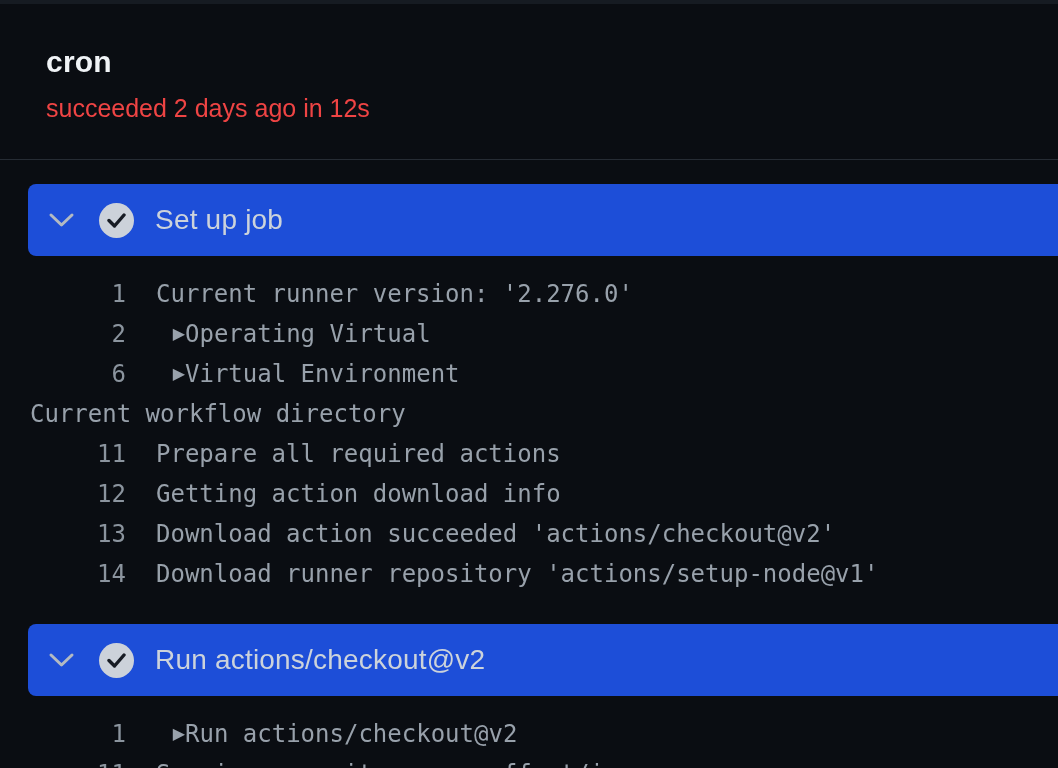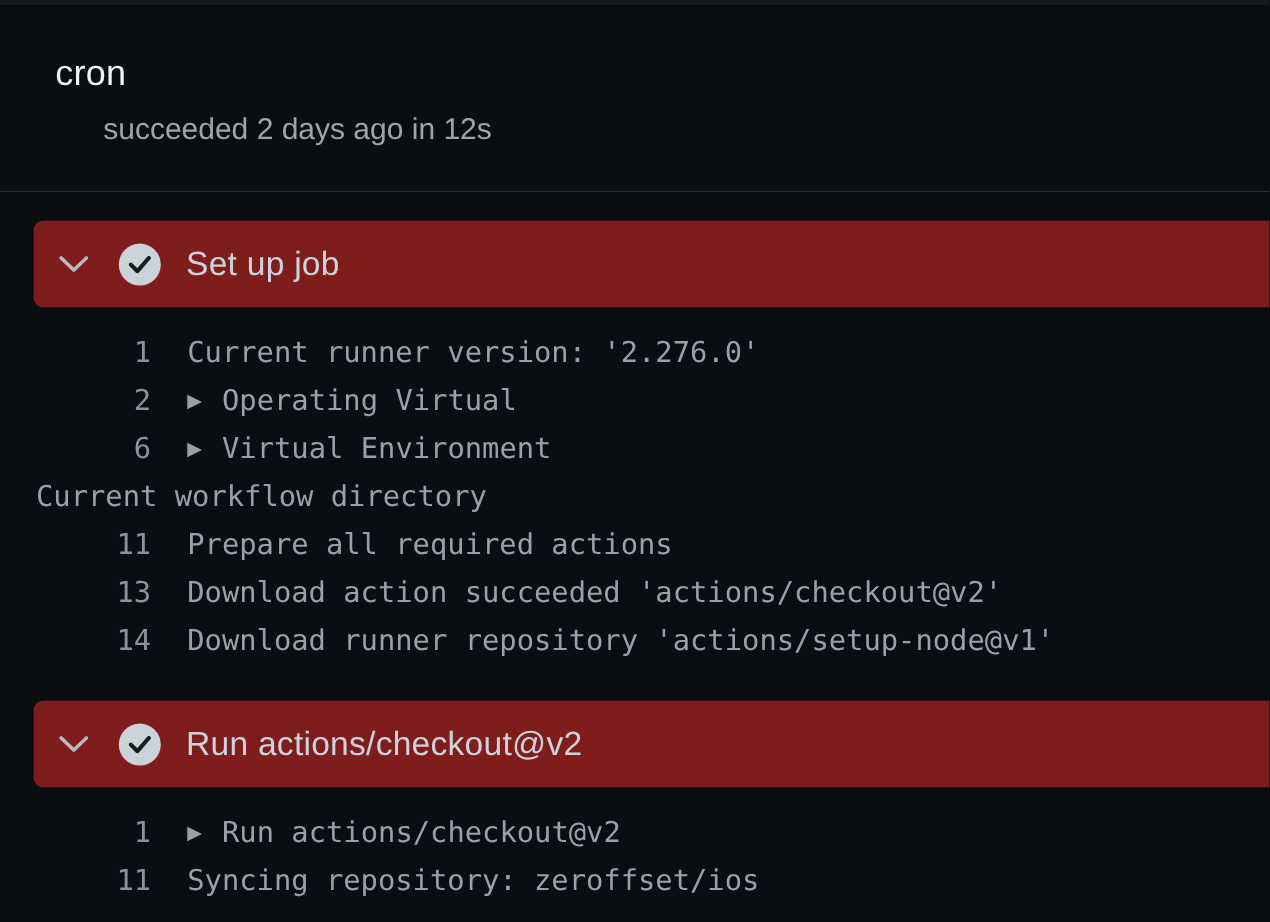--- a/index.html
+++ b/index.html
@@ -10,39 +10,39 @@
     position:relative;
   }
   .top-strip{
     height:4px; width:100%;
     background:#161b22;
   }
   .page-header{
     padding:40px 46px 0 46px;
   }
   .job-title{
-    font-size:30px; font-weight:400; color:#f0f3f6;
+    font-size:30px; font-weight:700; color:#f0f3f6;
     line-height:36px; letter-spacing:.2px;
   }
   .job-status{
     margin-top:13px;
-    font-size:25px; color:#a3a3a3; line-height:30px;margin-left:40px;
+    font-size:25px; color:#ef4444; line-height:30px;
   }
   .divider{
     margin-top:36px;
     height:1px; width:100%;
     background:#262c34;
   }
   .log-container{ padding-top:24px; }
   .log-section{ margin-bottom:30px; }
   .section-bar{
     margin-left:28px;
     width:calc(100% - 28px);
     height:72px;
-    background:#7f1d1d;
+    background:#1d4ed8;
     border-radius:8px 0 0 8px;
     display:flex; align-items:center;
     cursor:pointer;
   }
   .chev{
     margin-left:20px;
     width:27px; height:27px;
     display:flex; align-items:center; justify-content:center;
     flex:0 0 auto;
   }
@@ -67,21 +67,21 @@
     color:#98a1ab;
     white-space:pre;
   }
   .line-number{
     width:126px;
     text-align:right;
     color:#8b949e;
     flex:0 0 auto;
     cursor:pointer;
   }
-  .line-text{ padding-left:30px; }
+  .line-text{ padding-left:30px;text-align:right; }
   .tri{
     display:inline-block;
     width:29px;
     font-family:"DejaVu Sans", sans-serif;
     font-size:16px;
     color:#98a1ab;
     vertical-align:middle;
     transform:translateY(-2px);
     cursor:pointer;
   }
@@ -131,20 +131,24 @@
 
   <div class="log-row">
     <span class="line-text"><span>Current workflow directory</span></span>
   </div>
 
   <div class="log-row">
     <span class="line-number">11</span>
     <span class="line-text"><span>Prepare all required actions</span></span>
   </div>
 
+  <div class="log-row">
+    <span class="line-number">12</span>
+    <span class="line-text"><span>Getting action download info</span></span>
+  </div>
 
   <div class="log-row">
     <span class="line-number">13</span>
     <span class="line-text"><span>Download action succeeded 'actions/checkout@v2'</span></span>
   </div>
 
   <div class="log-row">
     <span class="line-number">14</span>
     <span class="line-text"><span>Download runner repository 'actions/setup-node@v1'</span></span>
   </div>

